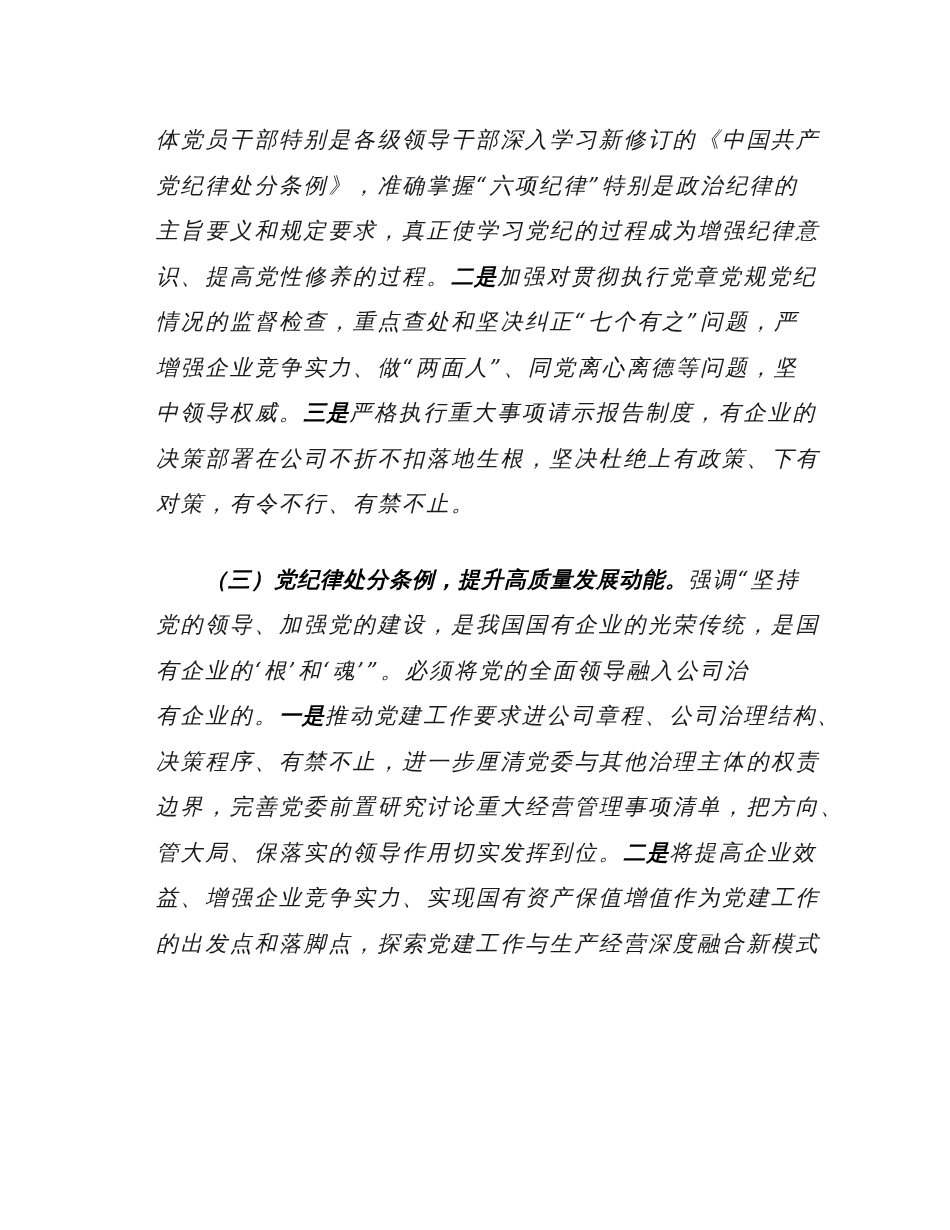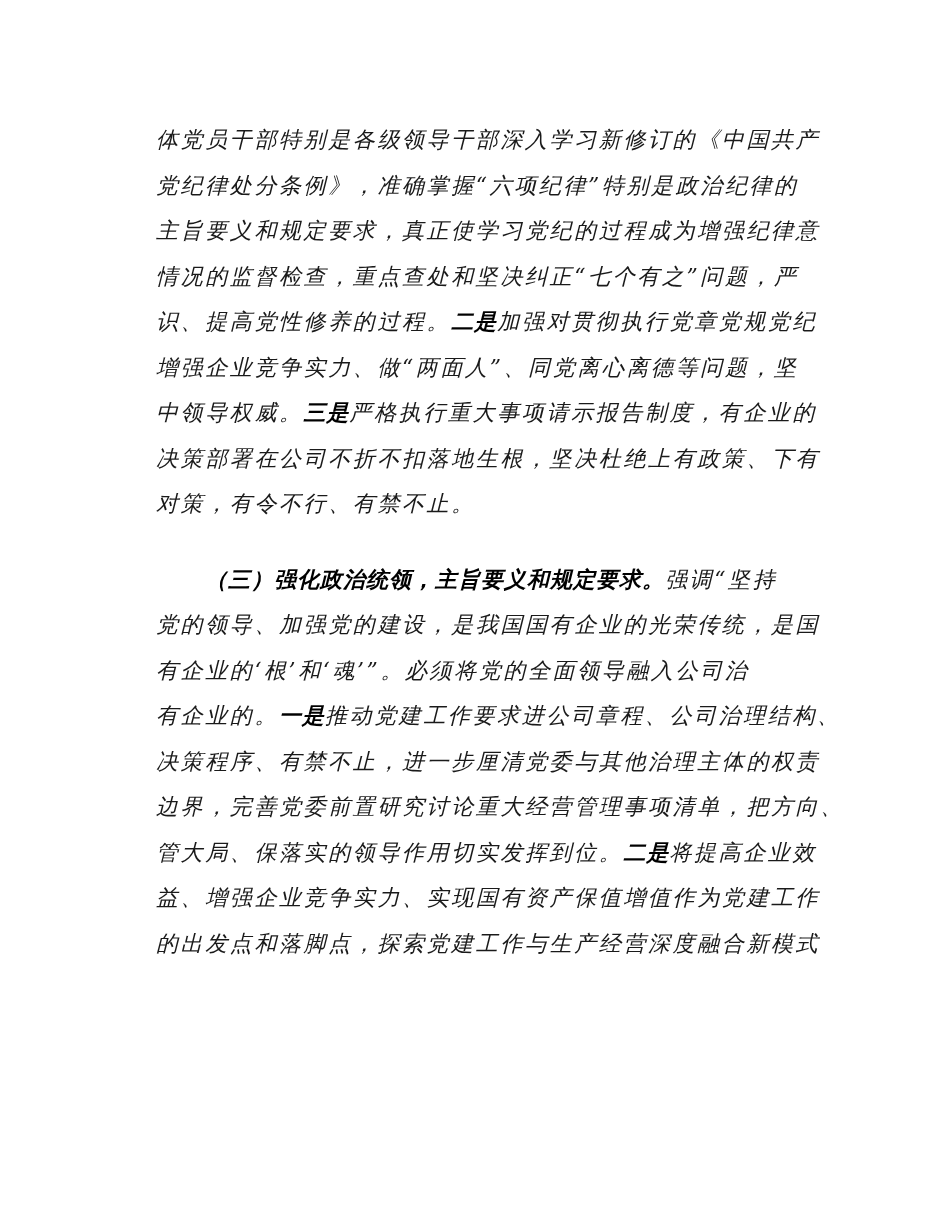--- a/index.html
+++ b/index.html
@@ -15,30 +15,30 @@
   b { font-family: "DejaVu Sans", "Liberation Sans", sans-serif; font-weight: bold; color: #000; letter-spacing: 1px; }
 </style>
 </head>
 <body>
 
 <div class="page">
   <div id="p1">
       <div class="line"><span>体党员干部特别是各级领导干部深入学习新修订的《中国共产</span></div>
       <div class="line"><span>党纪律处分条例》，准确掌握“六项纪律”特别是政治纪律的</span></div>
       <div class="line"><span>主旨要义和规定要求，真正使学习党纪的过程成为增强纪律意</span></div>
+      <div class="line"><span>识、提高党性修养的过程。</span><b>二是</b><span>加强对贯彻执行党章党规党纪</span></div>
       <div class="line"><span>情况的监督检查，重点查处和坚决纠正“七个有之”问题，严</span></div>
-      <div class="line"><span>识、提高党性修养的过程。</span><b>二是</b><span>加强对贯彻执行党章党规党纪</span></div>
       <div class="line"><span>增强企业竞争实力、做“两面人”、同党离心离德等问题，坚</span></div>
       <div class="line"><span>中领导权威。</span><b>三是</b><span>严格执行重大事项请示报告制度，有企业的</span></div>
       <div class="line"><span>决策部署在公司不折不扣落地生根，坚决杜绝上有政策、下有</span></div>
       <div class="line"><span>对策，有令不行、有禁不止。</span></div>
     </div>
   <div class="gap"></div>
   <div id="p2">
-    <div class="line indent"><b>（三）强化政治统领，主旨要义和规定要求。</b><span id="p2first">强调“坚持</span></div>
+    <div class="line indent"><b>（三）党纪律处分条例，提升高质量发展动能。</b><span id="p2first">强调“坚持</span></div>
   <div class="line"><span>党的领导、加强党的建设，是我国国有企业的光荣传统，是国</span></div>
       <div class="line"><span>有企业的‘根’和‘魂’”。必须将党的全面领导融入公司治</span></div>
       <div class="line"><span>有企业的。</span><b>一是</b><span>推动党建工作要求进公司章程、公司治理结构、</span></div>
       <div class="line"><span>决策程序、有禁不止，进一步厘清党委与其他治理主体的权责</span></div>
       <div class="line"><span>边界，完善党委前置研究讨论重大经营管理事项清单，把方向、</span></div>
       <div class="line"><span>管大局、保落实的领导作用切实发挥到位。</span><b>二是</b><span>将提高企业效</span></div>
       <div class="line"><span>益、增强企业竞争实力、实现国有资产保值增值作为党建工作</span></div>
       <div class="line"><span>的出发点和落脚点，探索党建工作与生产经营深度融合新模式</span></div>
     </div>
 </div>

